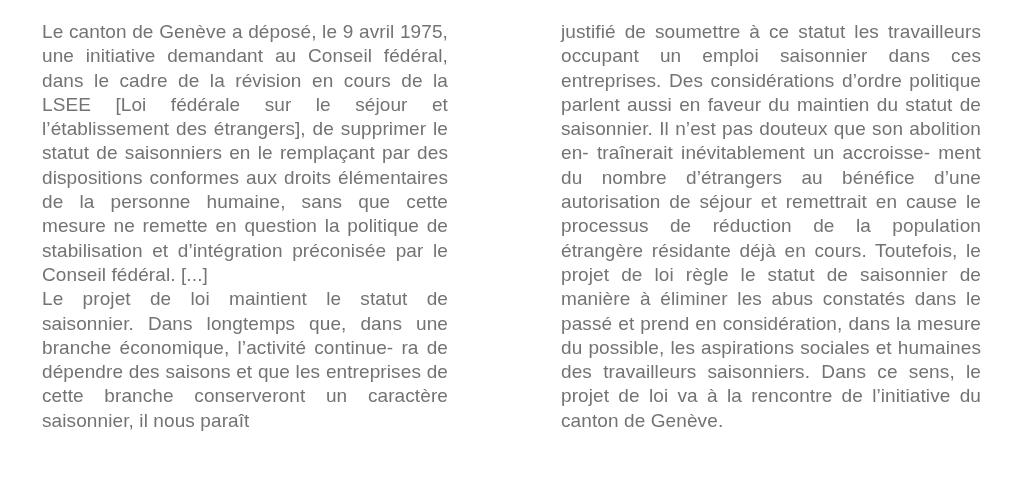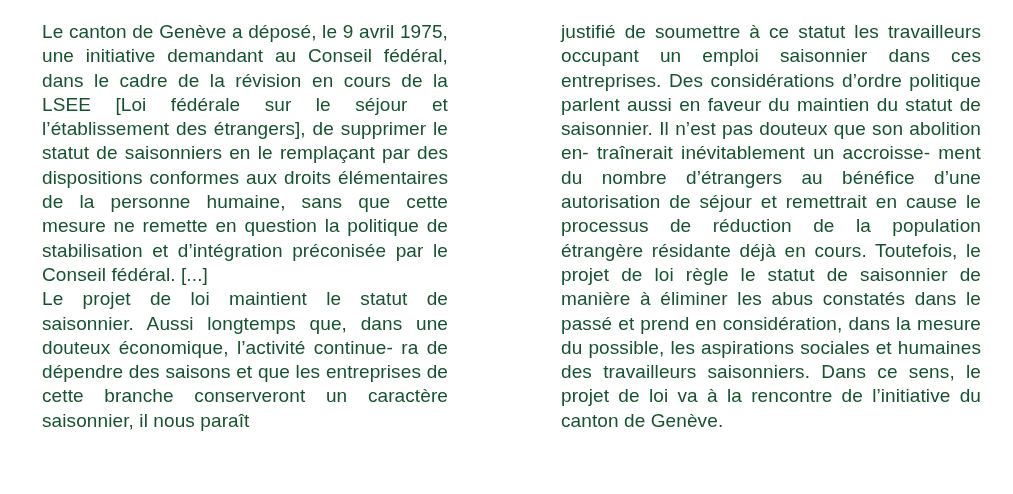--- a/index.html
+++ b/index.html
@@ -14,21 +14,21 @@
     background: #ffffff;
     overflow: hidden;
     font-family: "Liberation Sans", "DejaVu Sans", sans-serif;
   }
   .column {
     position: absolute;
     top: 20px;
     text-align: justify;
     font-size: 19px;
     line-height: 24.3px;
-    color: #14532d;
+    color: #737373;
     letter-spacing: 0.1px;
   }
   .column-left {
     left: 42px;
     width: 406px;
   }
   .column-right {
     left: 538px;
     width: 420px;
     margin-left: 23px;
@@ -37,18 +37,18 @@
     margin: 0;
     padding: 0;
   }
 </style>
 </head>
 <body>
 
 <div class="page">
   <div class="column column-left">
     <p class="para">Le canton de Genève a déposé, le 9 avril 1975, une initiative demandant au Conseil fédéral, dans le cadre de la révision en cours de la LSEE [Loi fédérale sur le séjour et l’établissement des étrangers], de supprimer le statut de saisonniers en le remplaçant par des dispositions conformes aux droits élémentaires de la personne humaine, sans que cette mesure ne remette en question la politique de stabilisation et d’intégration préconisée par le Conseil fédéral. [...]</p>
-    <p class="para">Le projet de loi maintient le statut de saisonnier. Aussi longtemps que, dans une douteux économique, l’activité continue- ra de dépendre des saisons et que les entreprises de cette branche conserveront un caractère saisonnier, il nous paraît</p>
+    <p class="para">Le projet de loi maintient le statut de saisonnier. Dans longtemps que, dans une branche économique, l’activité continue- ra de dépendre des saisons et que les entreprises de cette branche conserveront un caractère saisonnier, il nous paraît</p>
   </div>
   <div class="column column-right">
     <p class="para">justifié de soumettre à ce statut les travailleurs occupant un emploi saisonnier dans ces entreprises. Des considérations d’ordre politique parlent aussi en faveur du maintien du statut de saisonnier. Il n’est pas douteux que son abolition en- traînerait inévitablement un accroisse- ment du nombre d’étrangers au bénéfice d’une autorisation de séjour et remettrait en cause le processus de réduction de la population étrangère résidante déjà en cours. Toutefois, le projet de loi règle le statut de saisonnier de manière à éliminer les abus constatés dans le passé et prend en considération, dans la mesure du possible, les aspirations sociales et humaines des travailleurs saisonniers. Dans ce sens, le projet de loi va à la rencontre de l’initiative du canton de Genève.</p>
   </div>
 </div>
 
 </body></html>

